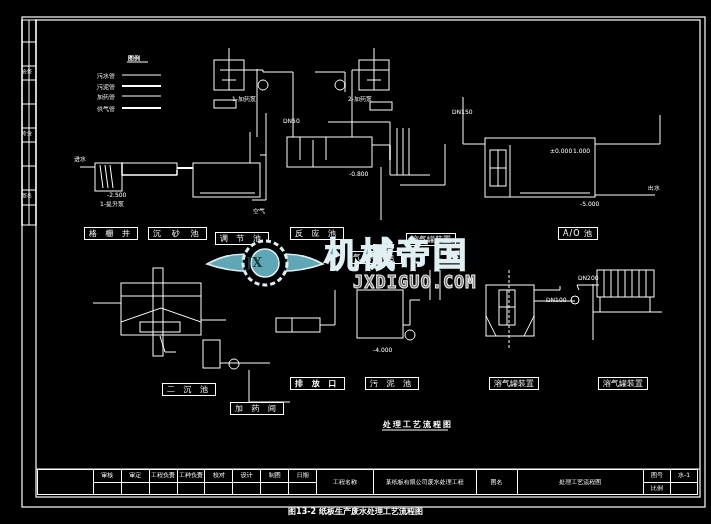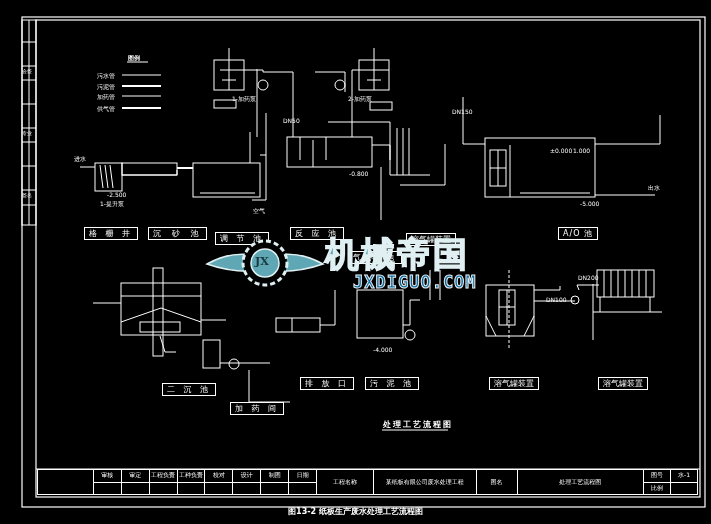--- a/index.html
+++ b/index.html
@@ -7,21 +7,21 @@
   svg{position:absolute;left:0;top:0;}
   .lbl{position:absolute;border:1px solid #fff;font-size:8px;line-height:11px;padding:0 4px;white-space:nowrap;letter-spacing:3px;color:#fff;background:#000;}
   .cap{position:absolute;font-size:9px;color:#fff;white-space:nowrap;font-weight:bold;}
   .small{position:absolute;font-size:6px;color:#fff;white-space:nowrap;line-height:7px;}
   .tb{position:absolute;left:37px;top:469px;width:661px;height:26px;}
   .tb table{border-collapse:collapse;width:100%;height:100%;}
   .tb td{border:1px solid #fff;font-size:6px;color:#fff;text-align:center;padding:0;}
   .fig-title{position:absolute;left:0;width:711px;top:506px;text-align:center;font-size:8px;font-weight:bold;color:#fff;}
   .wm{position:absolute;left:205px;top:228px;width:300px;height:70px;}
   .wm-cn{position:absolute;left:120px;top:4px;font-size:34px;font-weight:bold;color:#5fa7b4;-webkit-text-stroke:1.5px #e0f0f2;letter-spacing:2px;font-family:Liberation Mono, monospace;}
-  .wm-en{position:absolute;left:148px;top:44px;font-size:17px;font-weight:bold;color:#0369a1;-webkit-text-stroke:1px #eaeaea;letter-spacing:1px;font-family:"DejaVu Sans Mono",monospace;}
+  .wm-en{position:absolute;left:148px;top:44px;font-size:17px;font-weight:bold;color:#737373;-webkit-text-stroke:1px #eaeaea;letter-spacing:1px;font-family:"DejaVu Sans Mono",monospace;}
 </style>
 </head>
 <body>
 
 <svg width="711" height="524" viewBox="0 0 711 524" fill="none" stroke="#fff" stroke-width="1">
 
   <rect x="22" y="17" width="683" height="490" stroke-width="1.2"></rect>
   <rect x="36" y="20" width="664" height="477" stroke-width="1.2"></rect>
   <line x1="36" y1="469" x2="700" y2="469"></line>
 
@@ -172,34 +172,34 @@
 
 <div class="lbl" style="left:84px;top:227px;">格 栅 井</div>
 <div class="lbl" style="left:148px;top:227px;font-family:Liberation Mono, monospace;">沉 砂 池</div>
 <div class="lbl" style="left:215px;top:232px;">调 节 池</div>
 <div class="lbl" style="left:290px;top:227px;">反 应 池</div>
 <div class="lbl" style="left:348px;top:227px;margin-top:24px;">气 浮 池</div>
 <div class="lbl" style="left:406px;top:233px;letter-spacing:0;">溶气罐装置</div>
 <div class="lbl" style="left:558px;top:227px;letter-spacing:1px;">A/O 池</div>
 <div class="lbl" style="left:162px;top:383px;">二 沉 池</div>
 <div class="lbl" style="left:190px;top:402px;margin-left:40px;">加 药 间</div>
-<div class="lbl" style="left:300px;top:377px;">排 放 口</div>
+<div class="lbl" style="left:290px;top:377px;font-weight:bold;">排 放 口</div>
 <div class="lbl" style="left:365px;top:377px;">污 泥 池</div>
 <div class="lbl" style="left:489px;top:377px;letter-spacing:0;">溶气罐装置</div>
 <div class="lbl" style="left:598px;top:377px;letter-spacing:0;">溶气罐装置</div>
 
 <div class="cap" style="left:383px;top:419px;font-size:8px;letter-spacing:2px;">处理工艺流程图</div>
 
 <div class="wm">
   <svg width="120" height="70" viewBox="0 0 120 70">
     <path d="M2 36 Q30 20 60 30 Q90 20 118 36 Q90 46 60 42 Q30 46 2 36Z" fill="#5fa7b4" stroke="#e0f0f2" stroke-width="1.5"></path>
     <circle cx="60" cy="35" r="22" fill="#000" stroke="#e0f0f2" stroke-width="3" stroke-dasharray="5,3"></circle>
     <circle cx="60" cy="35" r="14" fill="#5fa7b4" stroke="#e0f0f2" stroke-width="1.5"></circle>
   </svg>
-  <div style="position:absolute;left:50px;top:27px;font-size:11px;font-weight:bold;color:#1a3a40;font-family:'DejaVu Serif',serif;">JX</div>
+  <div style="position:absolute;left:41px;top:27px;font-size:13px;font-weight:bold;color:#1a3a40;font-family:'DejaVu Serif',serif;">JX</div>
   <div class="wm-cn">机械帝国</div>
   <div class="wm-en">JXDIGUO.COM</div>
 </div>
 
 <div class="small" style="left:22px;top:68px;font-size:5px;">会签</div>
 <div class="small" style="left:22px;top:130px;font-size:5px;">专业</div>
 <div class="small" style="left:22px;top:192px;font-size:5px;">签名</div>
 
 <div class="tb">
   <table>

